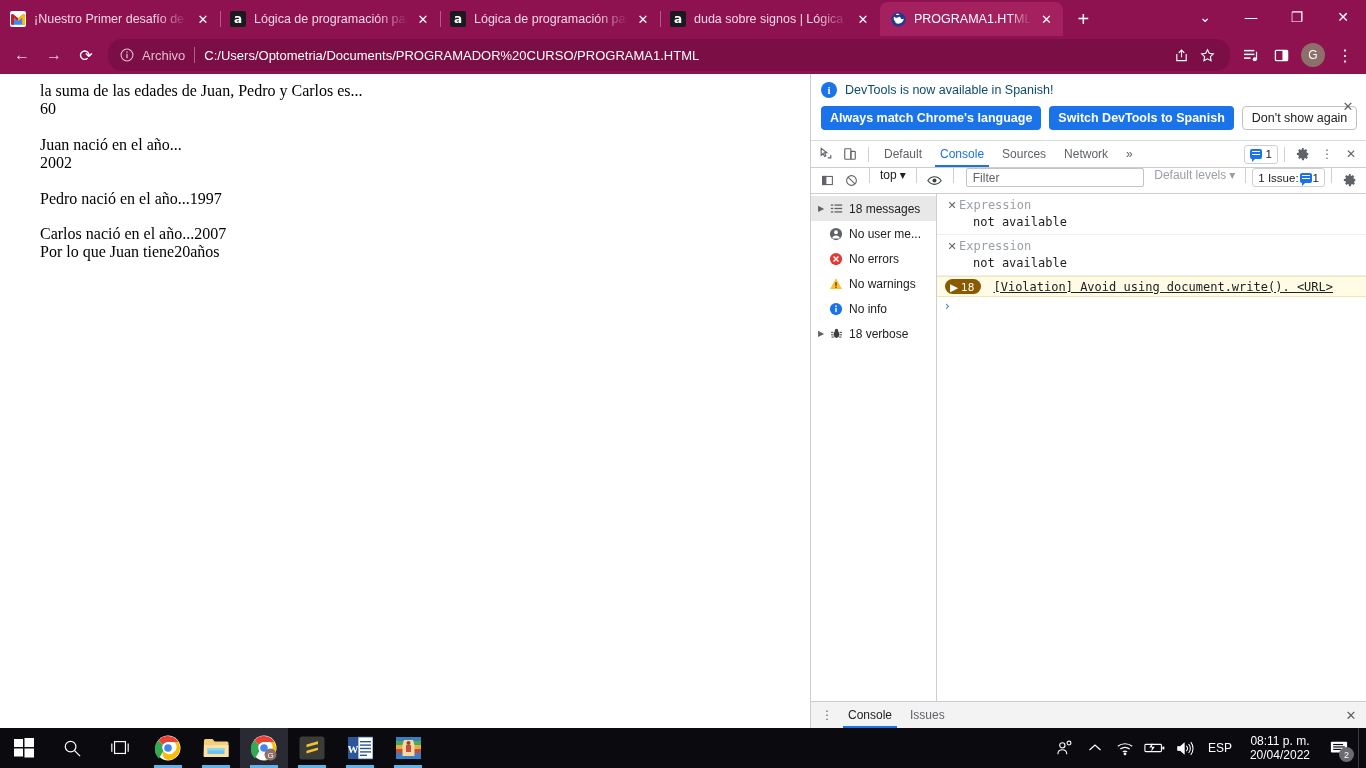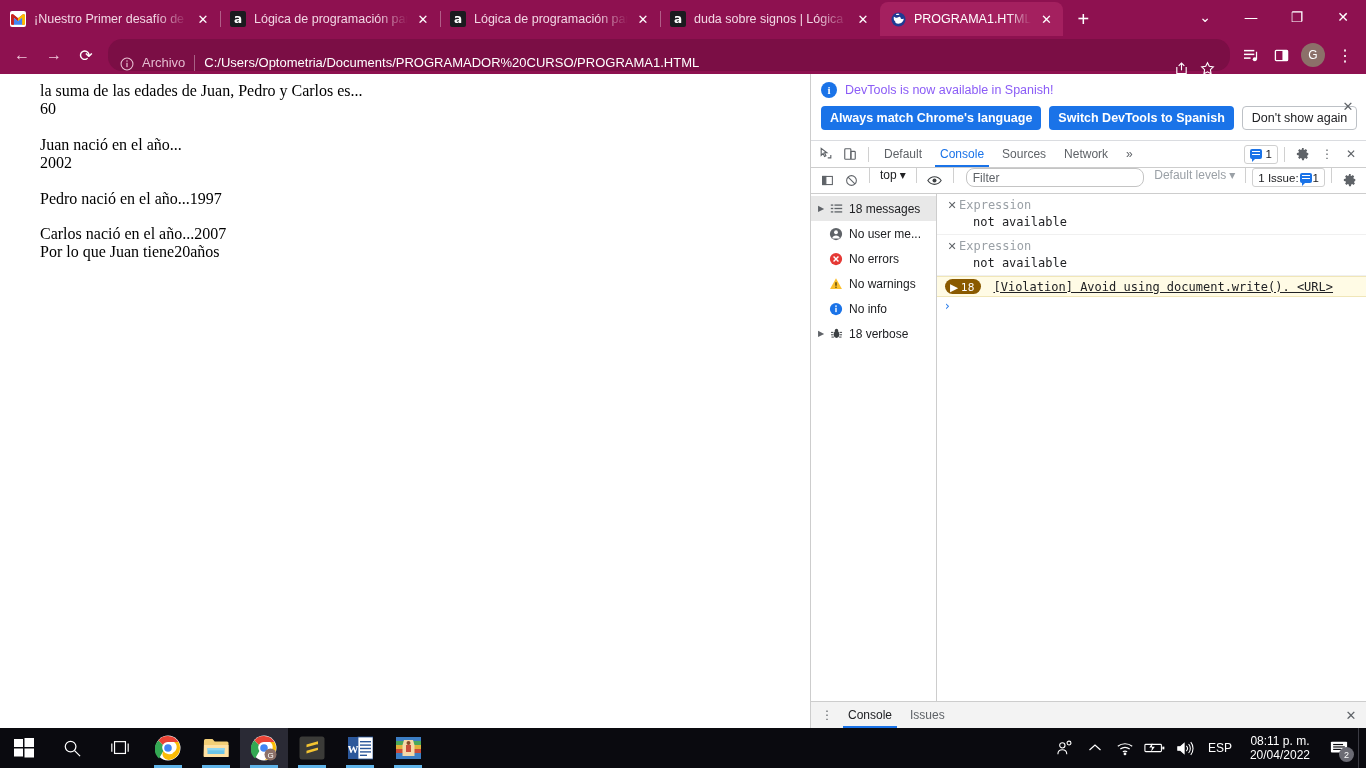--- a/index.html
+++ b/index.html
@@ -127,21 +127,21 @@
     border-radius: 50%;
   }
   .nav-btn.enabled { color: #ffffff; }
   #omnibox {
     flex: 1 1 auto;
     height: 28px;
     margin: 0 6px;
     background: #7b0e45;
     border-radius: 14px;
     display: flex;
-    align-items: flex-start;
+    align-items: center;
     padding: 16px 10px;
     min-width: 0;
   }
   #site-info-icon {
     width: 18px; height: 18px;
     flex: 0 0 18px;
     margin-right: 6px;
     display: flex; align-items: center; justify-content: center;
     color: #e8c0d3;
   }
@@ -236,21 +236,21 @@
     border-radius: 50%;
     background: #1a73e8;
     color: #ffffff;
     font-size: 11px;
     font-weight: bold;
     display: flex; align-items: center; justify-content: center;
     margin-right: 8px;
     font-family: "Liberation Serif", serif;
     flex: 0 0 16px;
   }
-  #dt-infobar-text { font-size: 12.5px; color: #8b5cf6; }
+  #dt-infobar-text { font-size: 12.5px; color: #0c4a6e; }
   #dt-infobar-buttons { display: flex; align-items: flex-end; gap: 8px; }
   .dt-btn {
     height: 24px;
     padding: 0 9px;
     border-radius: 4px;
     font-size: 12.5px;
     display: flex; align-items: center;
     white-space: nowrap;
   }
   .dt-btn.primary { background: #1a73e8; color: #ffffff; font-weight: bold; }
@@ -340,21 +340,21 @@
     display: flex;
     align-items: flex-start;
     background: #ffffff;
     flex: 0 0 26px;
     padding: 0 4px;
   }
   #filter-input {
     flex: 1 1 auto;
     height: 19px;
     border: 1px solid #c4c4c4;
-    border-radius: 8px;
+    border-radius: 2px;
     margin: 0 6px;
     padding: 0 6px;
     color: #5f6368;
     font-size: 12px;
     display: flex; align-items: center;
     background: #ffffff;
     min-width: 0;
   }
   .dropdown-text {
     font-size: 12px;

